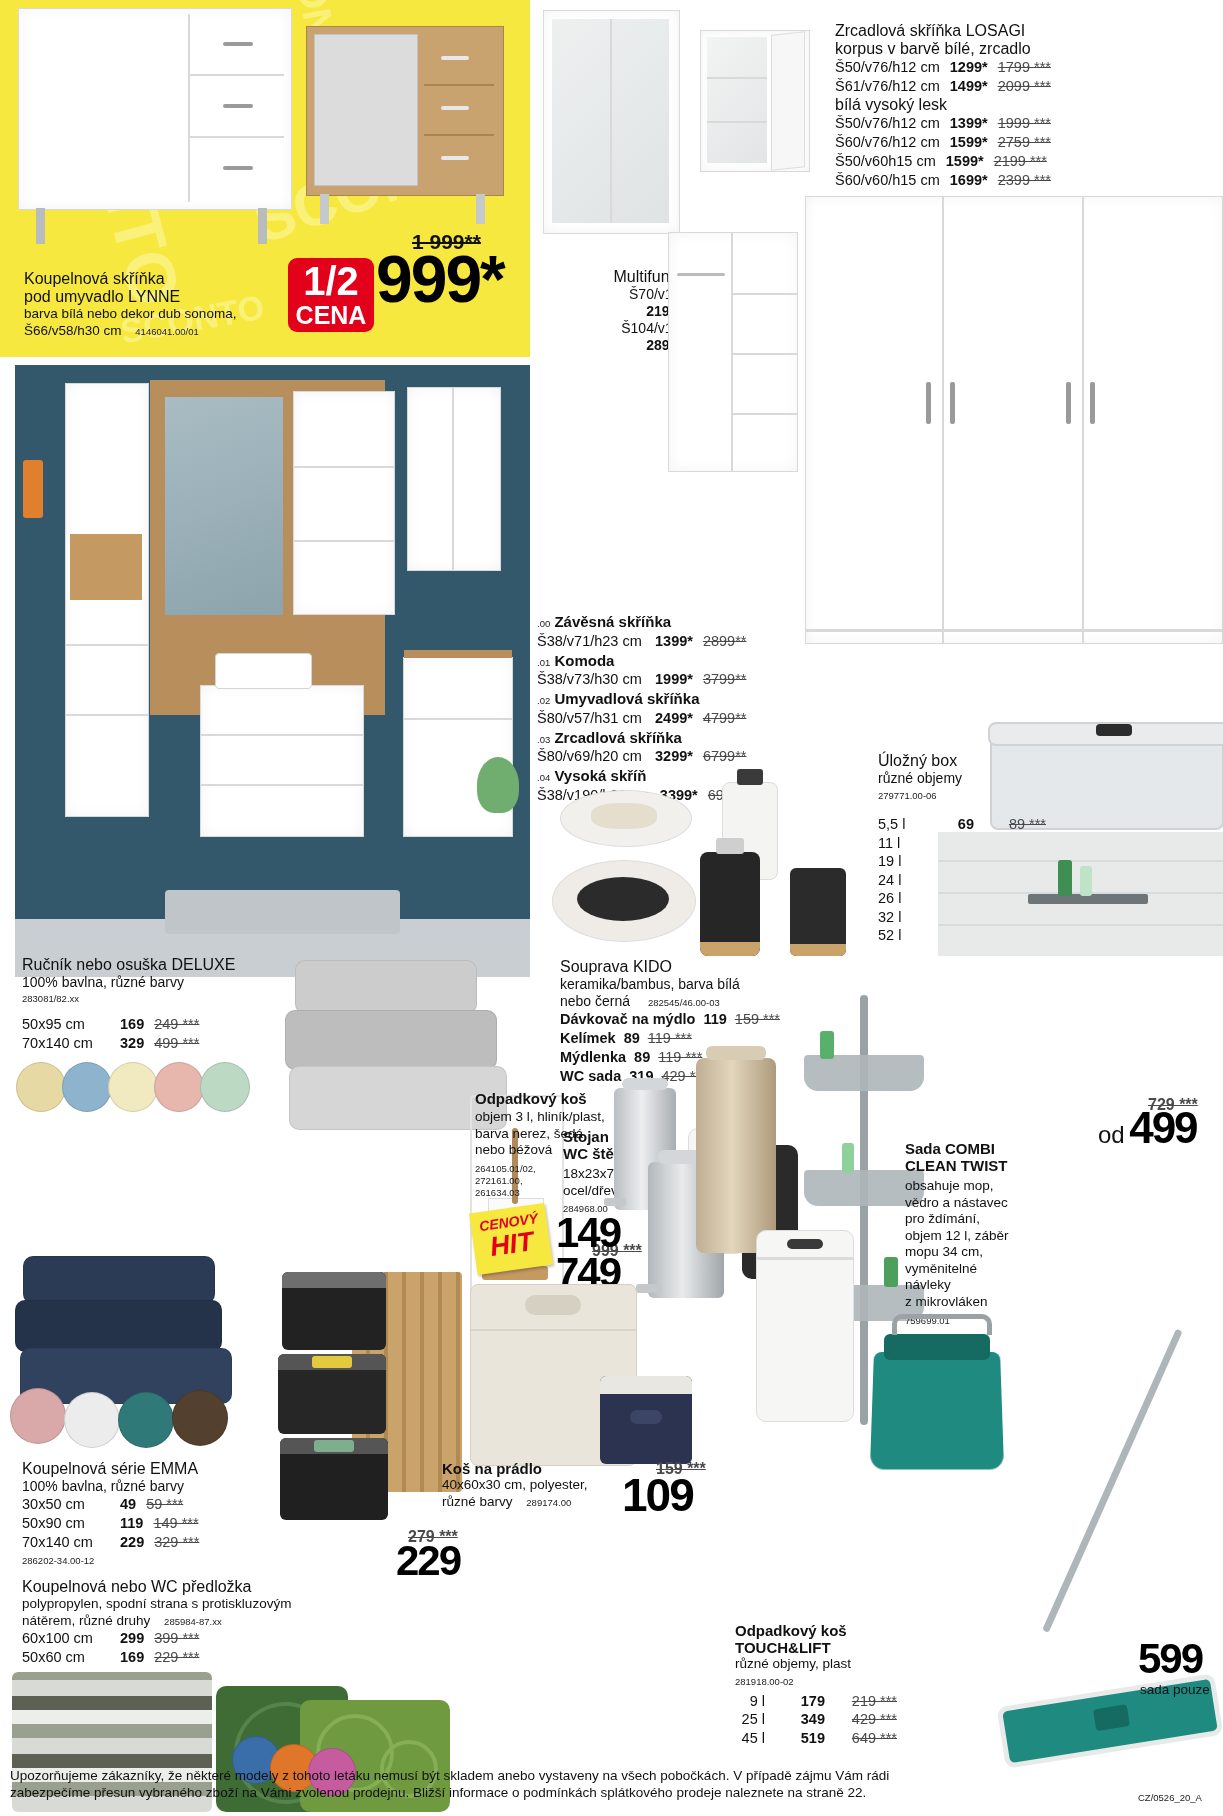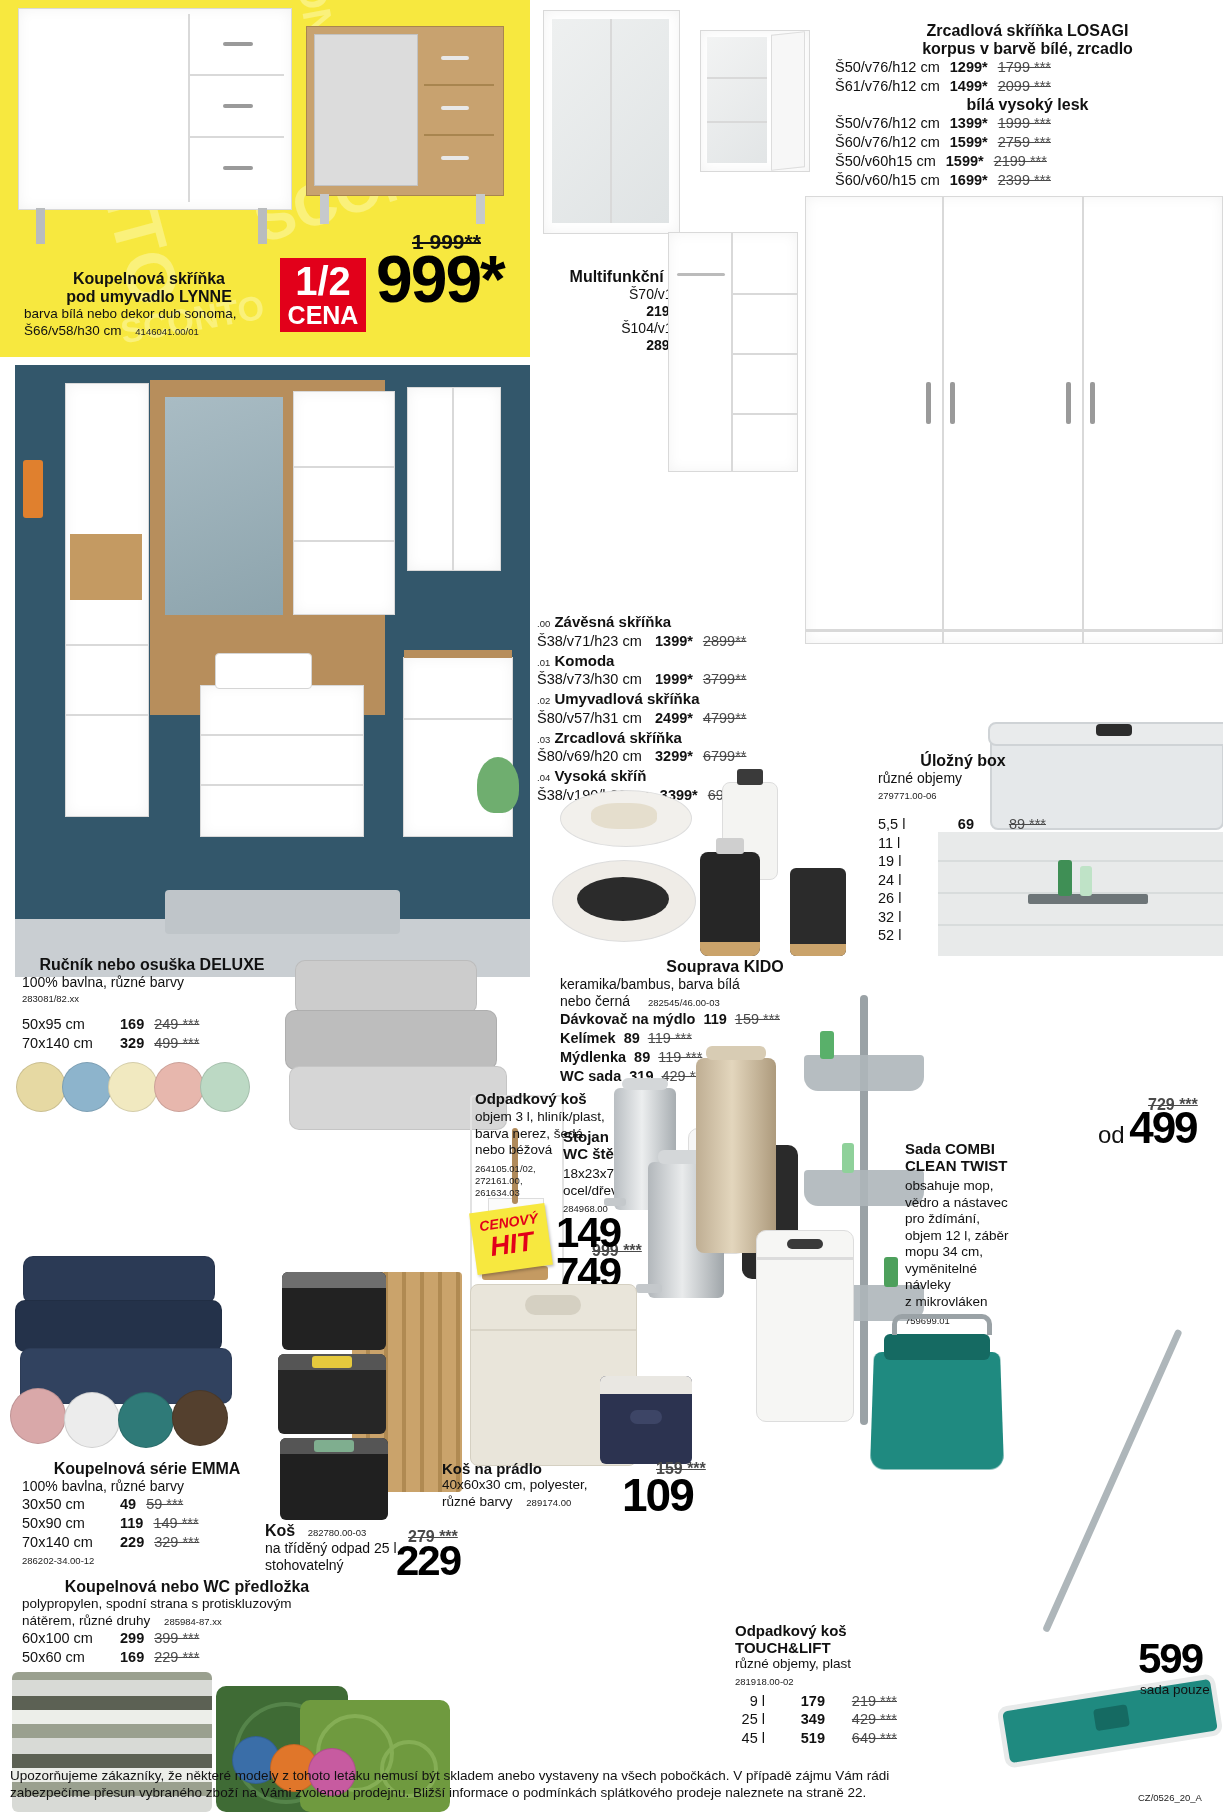--- a/index.html
+++ b/index.html
@@ -1,20 +1,20 @@
 <!DOCTYPE html>
 <html style="--yellow: #f7e83f; --yellow_light: #fbf386; --red: #e2001a; --teal_wall: #33576b; --mop_teal: #1f8a80;"><head>
 <meta charset="utf-8">
 <style>
   html,body{margin:0;padding:0;background:#fff;}
   #page{position:relative;width:1223px;height:1816px;background:#fff;overflow:hidden;
         font-family:"Liberation Sans",sans-serif;color:#111;}
   .abs{position:absolute;}
   .b{font-weight:700;}
-  .t16b{font-weight:700;font-size:16px;line-height:18px;text-align:center;}
+  .t16b{font-weight:400;font-size:16px;line-height:18px;}
   .t15b{font-weight:700;font-size:15px;line-height:17px;}
   .t14{font-size:14px;line-height:17px;}
   .t13{font-size:13.5px;line-height:16.5px;}
   .c9{font-size:9.5px;color:#222;line-height:12px;}
   .strike{text-decoration:line-through;color:#4a4a4a;}
   .prow{display:flex;gap:10px;align-items:baseline;font-size:14.5px;line-height:19px;}
   .prow .dim{min-width:88px;}
   .prow .p{font-weight:700;}
   .bigprice{font-weight:700;letter-spacing:-2px;color:#000;}
   .yellow{background:var(--yellow,#f7e83f);}
@@ -63,21 +63,21 @@
       <div class="abs hline" style="left:118px;top:58px;width:70px;height:2px;background:#a8854f;"></div>
       <div class="abs hline" style="left:118px;top:108px;width:70px;height:2px;background:#a8854f;"></div>
       <div class="abs handle" style="left:135px;top:30px;width:28px;height:4px;background:#e8e8e8;"></div>
       <div class="abs handle" style="left:135px;top:80px;width:28px;height:4px;background:#e8e8e8;"></div>
       <div class="abs handle" style="left:135px;top:130px;width:28px;height:4px;background:#e8e8e8;"></div>
       <div class="abs leg" style="left:14px;top:168px;height:30px;background:#c6c9cc;"></div>
       <div class="abs leg" style="left:170px;top:168px;height:30px;background:#c6c9cc;"></div>
     </div>
 
     <div class="abs b strike" style="left:412px;top:230px;font-size:21px;color:#111;">1 999**</div>
-    <div class="abs redbadge" style="left:280px;top:258px;width:86px;height:74px;">
+    <div class="abs redbadge" style="left:288px;top:258px;width:86px;height:74px;border-radius:9px;">
       <div style="font-size:40px;line-height:42px;margin-top:2px;">1/2</div>
       <div style="font-size:25px;line-height:26px;">CENA</div>
     </div>
     <div class="abs bigprice" style="left:376px;top:246px;font-size:66px;line-height:66px;">999*</div>
 
     <div class="abs" style="left:24px;top:270px;width:250px;">
       <div class="t16b">Koupelnová skříňka</div>
       <div class="t16b">pod umyvadlo LYNNE</div>
       <div class="t13">barva bílá nebo dekor dub sonoma,</div>
       <div class="t13"><span>Š66/v58/h30 cm</span>
@@ -498,26 +498,20 @@
     </div>
     <div class="abs" style="left:0;top:82px;width:108px;height:80px;background:#262626;border-radius:6px;">
       <div class="abs" style="left:0;top:0;width:108px;height:16px;background:#555;border-radius:6px 6px 0 0;"></div>
       <div class="abs" style="left:34px;top:2px;width:40px;height:12px;background:#e5c93d;border-radius:3px;"></div>
     </div>
     <div class="abs" style="left:2px;top:166px;width:108px;height:82px;background:#202020;border-radius:6px;">
       <div class="abs" style="left:0;top:0;width:108px;height:16px;background:#555;border-radius:6px 6px 0 0;"></div>
       <div class="abs" style="left:34px;top:2px;width:40px;height:12px;background:#7fae8f;border-radius:3px;"></div>
     </div>
   </div>
-  <div class="abs" style="left:265px;top:1522px;width:190px;">
-    <div><span class="t16b">Koš</span>
-      <span class="c9" style="margin-left:8px;">282780.00-03</span></div>
-    <div class="t14">na tříděný odpad 25 l,</div>
-    <div class="t14">stohovatelný</div>
-  </div>
   <div class="abs strike b" style="left:408px;top:1528px;font-size:16px;">279 ***</div>
   <div class="abs bigprice" style="left:396px;top:1540px;font-size:42px;line-height:42px;">229</div>
 
   <div class="abs" style="left:22px;top:1578px;width:330px;">
     <div class="t16b">Koupelnová nebo WC předložka</div>
     <div class="t13">polypropylen, spodní strana s protiskluzovým</div>
     <div class="t13"><span>nátěrem, různé druhy</span>
       <span class="c9" style="margin-left:10px;">285984-87.xx</span></div>
     <div class="prow">
         <span class="dim">60x100 cm</span>

